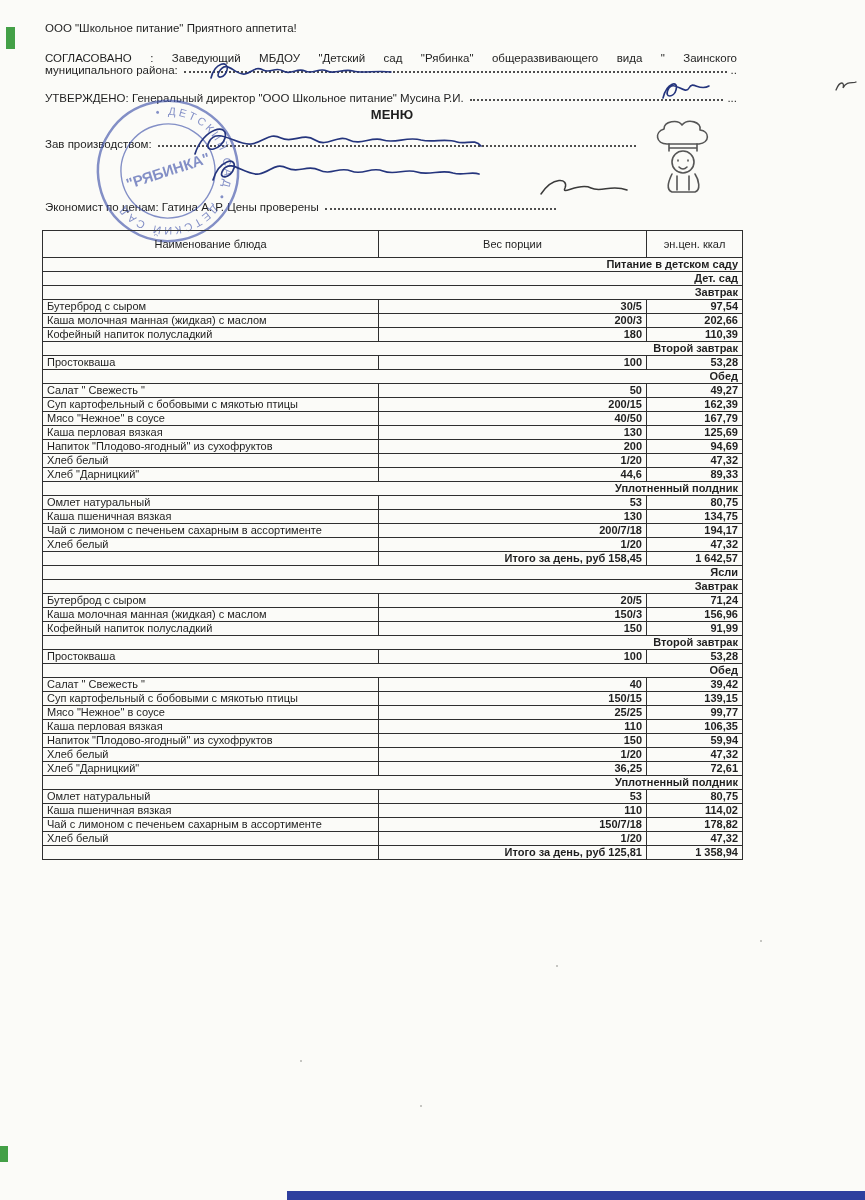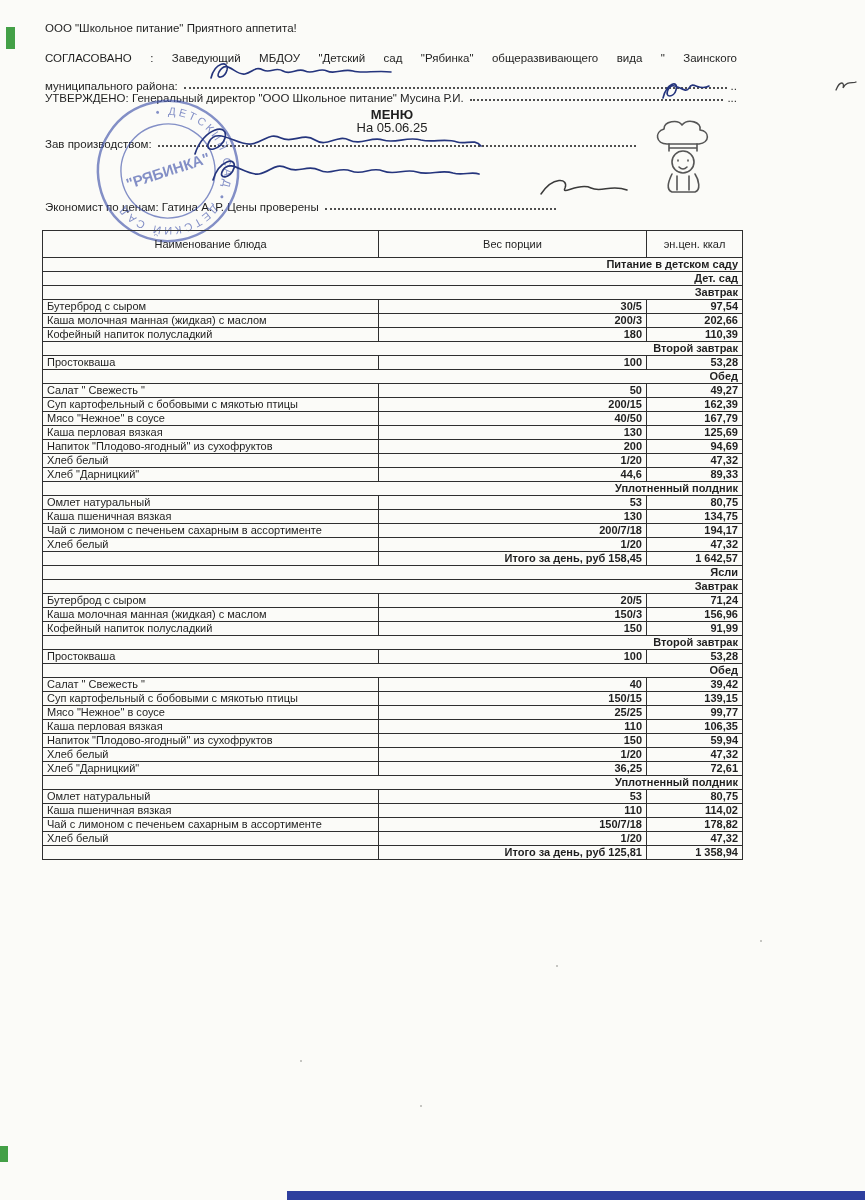--- a/index.html
+++ b/index.html
@@ -43,34 +43,33 @@
   <div class="art art-green-bottom"></div>
   <div class="art art-blue-strip"></div>
   <div class="speck" style="left:420px;top:1105px;"></div>
   <div class="speck" style="left:556px;top:965px;"></div>
   <div class="speck" style="left:300px;top:1060px;"></div>
   <div class="speck" style="left:760px;top:940px;"></div>
 
   <div class="hline" style="top:22px;">ООО "Школьное питание" Приятного аппетита!</div>
 
   <div class="hline para-justify" style="top:52px;">СОГЛАСОВАНО : Заведующий МБДОУ "Детский сад "Рябинка" общеразвивающего вида " Заинского</div>
-  <div class="hline form-row" style="top:80px; width:692px;">
+  <div class="hline form-row" style="top:64px; width:692px;">
     <span>муниципального района:</span>
     <span class="leader grow"></span>
     <span>..</span>
   </div>
 
   <div class="hline form-row" style="top:92px; width:692px;">
     <span>УТВЕРЖДЕНО: Генеральный директор "ООО Школьное питание" Мусина Р.И.</span>
     <span class="leader grow"></span>
     <span>...</span>
   </div>
 
   <div class="center-block" style="top:107px; font-weight:600;">МЕНЮ</div>
-  <div class="center-block" style="top:120px;">На 05.06.25</div>
 
   <div class="hline form-row" style="top:138px; width:595px;">
     <span>Зав производством:</span>
     <span class="leader grow"></span>
   </div>
 
 
   <div class="hline form-row" style="top:201px; width:515px;">
     <span>Экономист по ценам: Гатина А. Р.   Цены проверены</span>
     <span class="leader grow"></span>

